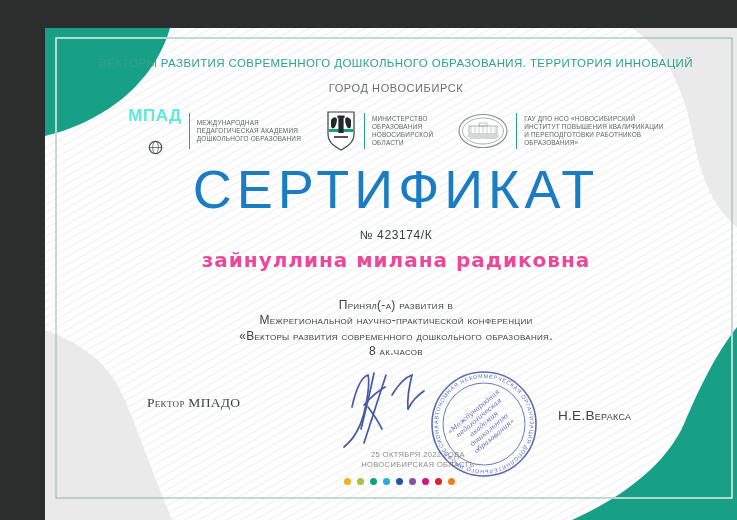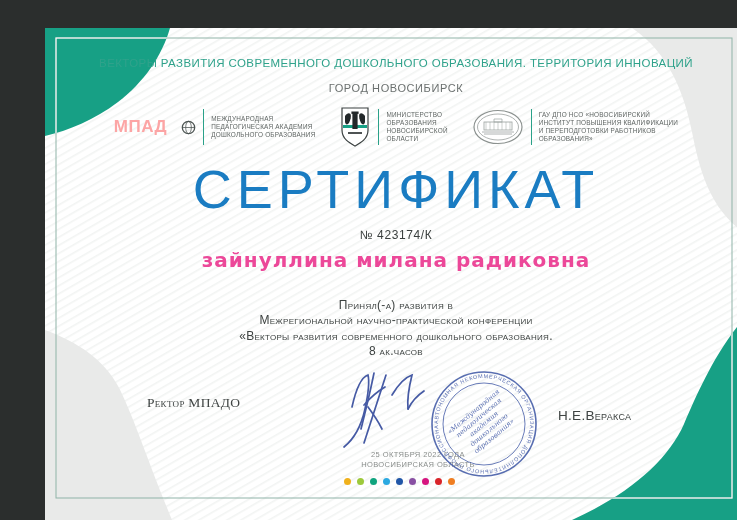--- a/index.html
+++ b/index.html
@@ -9,21 +9,21 @@
   .bg-svg{position:absolute;left:0;top:0;z-index:0;}
   .centered{left:25px;width:702px;text-align:center;z-index:2;}
 
   .conf-title{top:57px;font-size:11.5px;letter-spacing:.4px;color:#2fa28b;font-weight:500;}
   .city-line{top:82px;font-size:11px;letter-spacing:.6px;color:#6b706f;}
 
   .logos-row{top:106px;display:flex;justify-content:center;align-items:center;gap:24px;z-index:2;}
   .logo{display:flex;align-items:center;gap:7px;}
   .logo-sep{width:1px;height:36px;background:#2aa189;}
   .logo-caption{font-size:6.4px;line-height:8px;color:#5f6563;letter-spacing:.2px;text-align:left;}
-  .wordmark{font-size:17px;font-weight:800;color:#fca5a5;letter-spacing:.5px;display:flex;align-items:center;gap:14px;}
+  .wordmark{font-size:17px;font-weight:800;color:#5eead4;letter-spacing:.5px;display:flex;align-items:center;gap:14px;flex-direction:column;}
 
   .cert-title{top:158px;font-size:54px;letter-spacing:5px;color:#1a7cc2;font-weight:400;}
   .cert-number{top:228px;font-size:12px;letter-spacing:.6px;color:#3a3f3e;}
   .recipient{top:248px;font-size:20px;font-weight:700;color:#ec4899;letter-spacing:1px;
              font-family:"DejaVu Sans",sans-serif;}
 
   .body-block{top:298px;font-size:12px;line-height:15.3px;color:#3d4241;
               font-variant:small-caps;letter-spacing:.3px;}
 
   .sig-label{z-index:2;font-size:13.5px;color:#3f4443;font-variant:small-caps;letter-spacing:.3px;}

